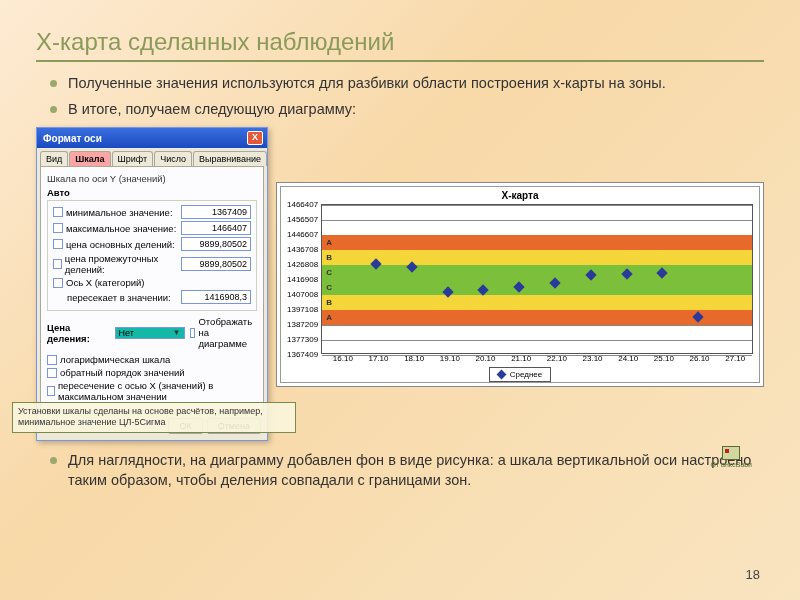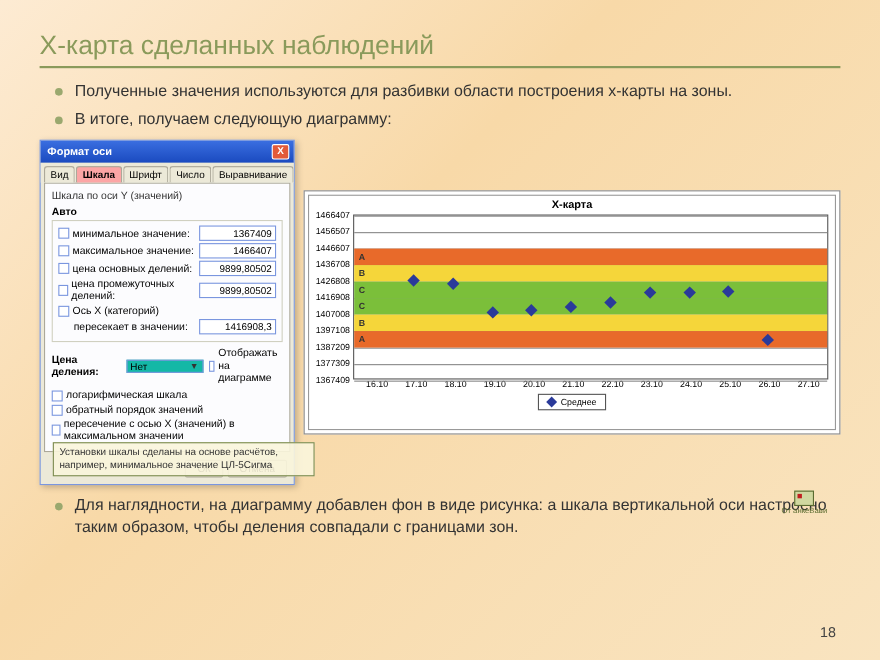--- a/index.html
+++ b/index.html
@@ -167,21 +167,21 @@
 
   
   .chart-wrap {
     flex: 1;
     border: 1px solid #888;
     background: #fff;
     padding: 3px;
   }
   .chart-inner {
     border: 1px solid #999;
-    padding-bottom: 16px;
+    padding-bottom: 0;
   }
   .chart-title {
     text-align: center;
     font-size: 10px;
     font-weight: 700;
     padding: 3px 0;
   }
   .plot {
     display: flex;
     padding: 0 6px;
@@ -243,28 +243,27 @@
   .legend .mk {
     width: 7px; height: 7px;
     background: #2a3a9a;
     transform: rotate(45deg);
   }
 
   .note {
     position: absolute;
     left: 12px;
     top: 402px;
-    width: 238px;
+    width: 284px;
     border: 1px solid #7a8a4e;
     background: rgba(250,245,220,0.9);
     font-size: 9px;
     padding: 3px 5px;
     color: #333;
     line-height: 1.25;
-    margin-left: 36px;
   }
 
   .page-num {
     position: absolute;
     right: 40px;
     bottom: 18px;
     font-size: 13px;
     color: #444;
   }
   .pic-ico {

